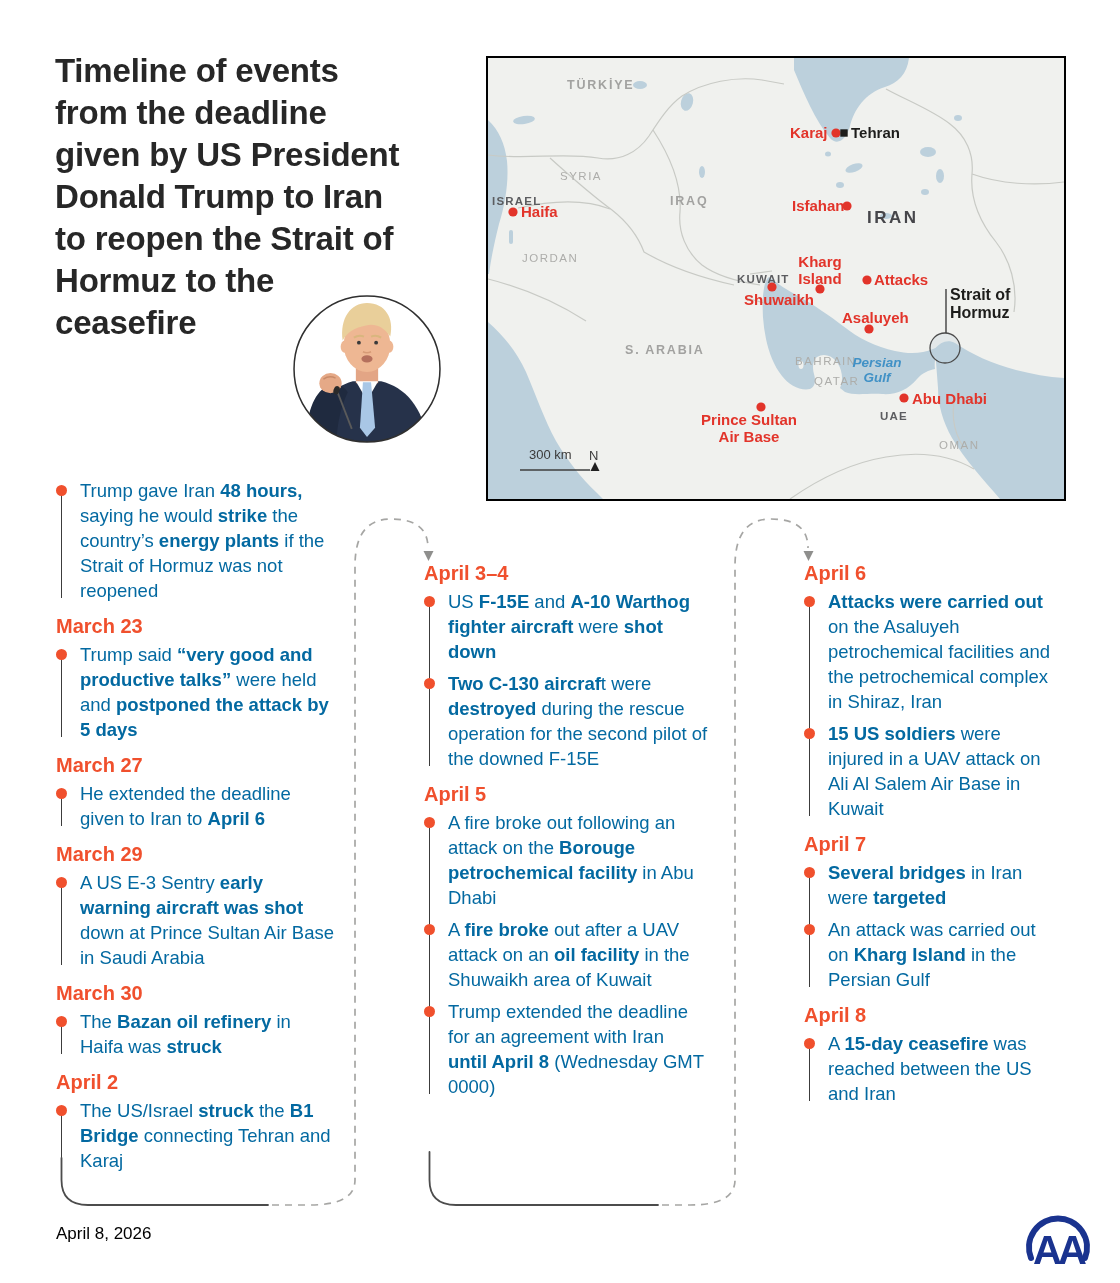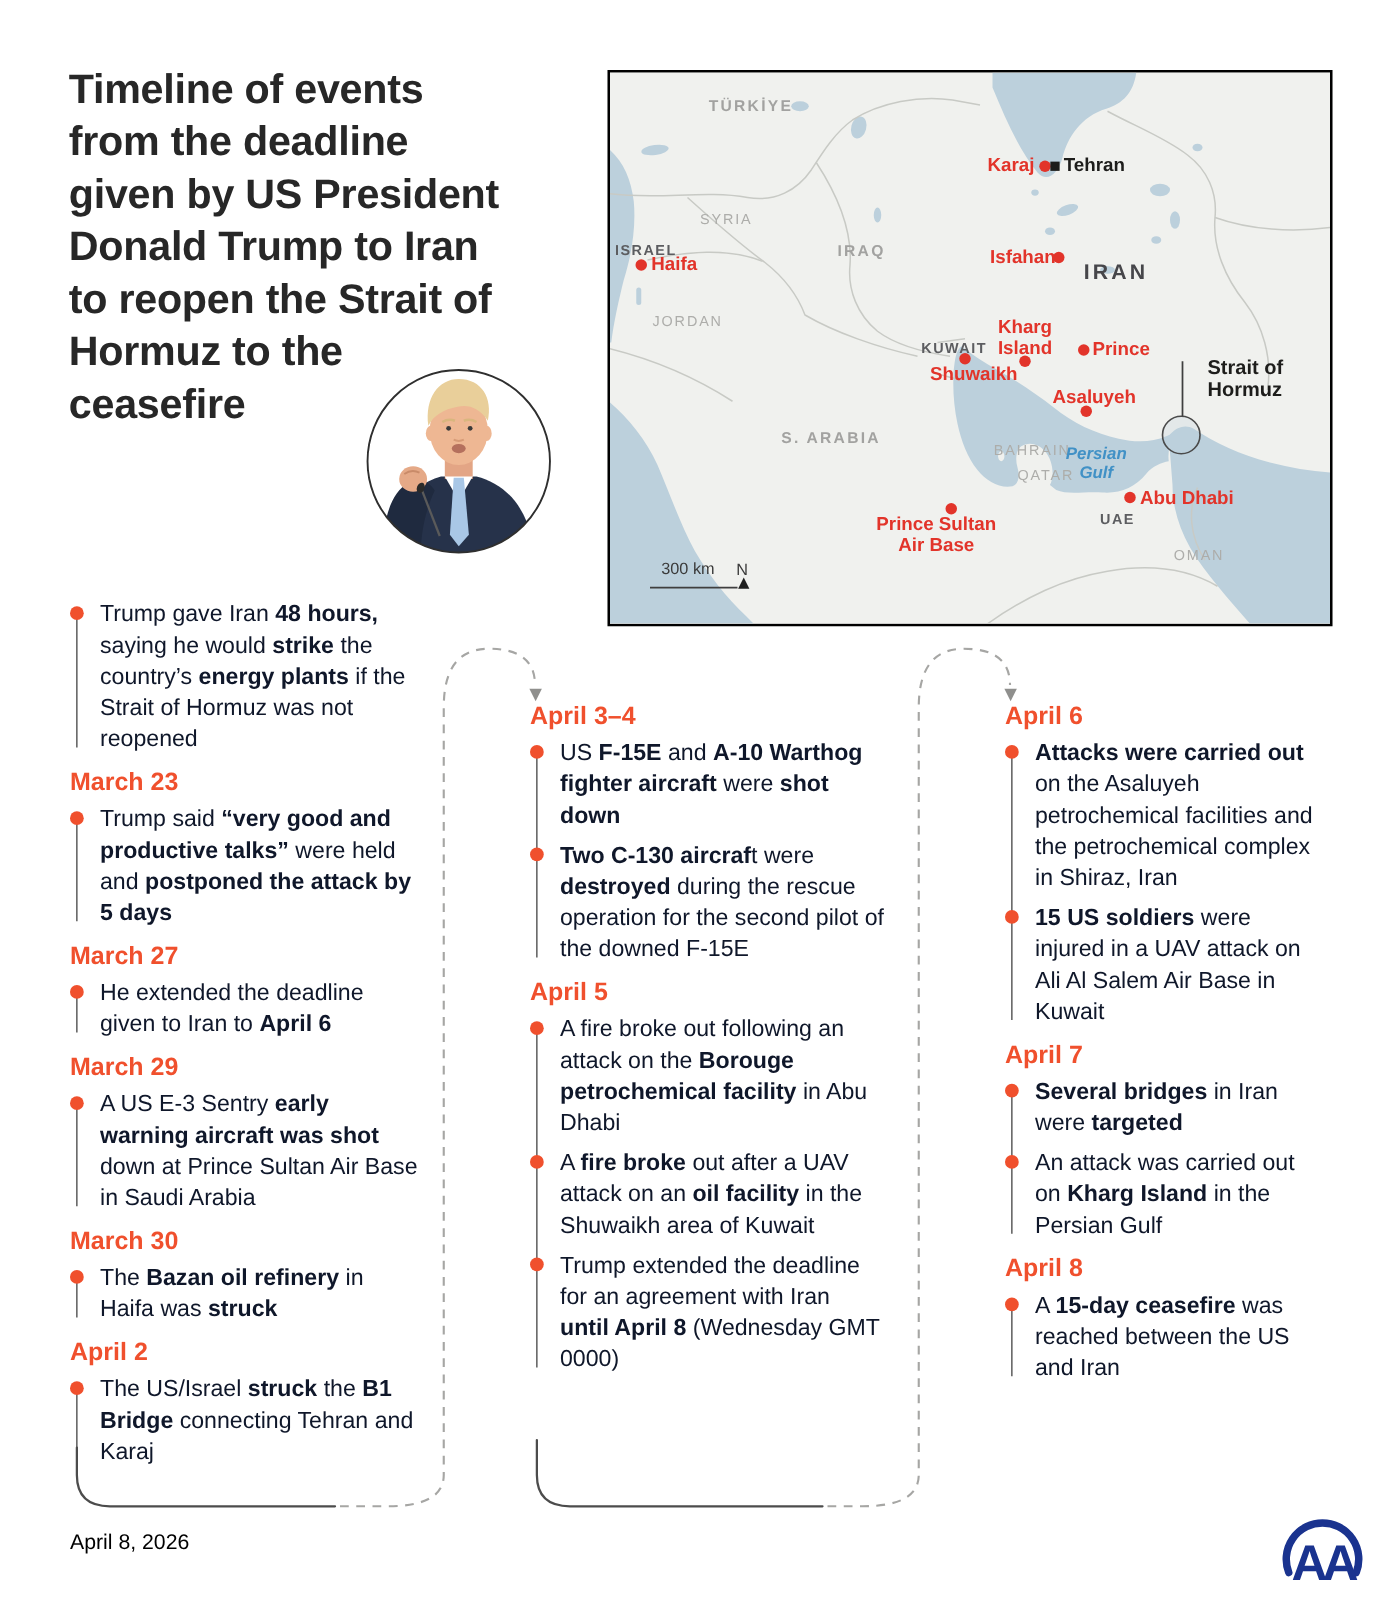--- a/index.html
+++ b/index.html
@@ -37,21 +37,21 @@
   
   .tcol{position:absolute;}
   #col1{left:56px;top:478px;width:278px;}
   #col2{left:424px;top:561px;width:284px;}
   #col3{left:804px;top:561px;width:256px;}
   .tdate{font-size:20px;line-height:24px;font-weight:700;color:var(--accent);margin:0 0 4px 0;}
   .grp{margin-bottom:11px;}
   .items{position:relative;}
   .items::before{content:"";position:absolute;left:4.7px;top:9px;bottom:5px;width:1.6px;background:#3c3c3c;}
   .item{position:relative;padding-left:24px;margin-bottom:7px;
-        font-size:18.5px;line-height:25px;color:#0f172a;}
+        font-size:18.5px;line-height:25px;color:#0369a1;}
   .item:last-child{margin-bottom:0;}
   .item::before{content:"";position:absolute;left:0;top:6.5px;width:11px;height:11px;
         border-radius:50%;background:var(--accent);}
   .item b{font-weight:700;}
 
   
   #wires{position:absolute;left:0;top:0;pointer-events:none;}
 
   
   #footdate{position:absolute;left:56px;top:1224px;font-size:17px;color:#000000;}
@@ -163,23 +163,23 @@
         <span class="ml country" style="left: 182px; top: 136px;">IRAQ</span>
         <span class="ml country-sm" style="left: 34px; top: 194px;">JORDAN</span>
         <span class="ml city" style="left: 302px; top: 67px;">Karaj</span>
         <span class="ml capital" style="left: 363px; top: 67px;">Tehran</span>
         <span class="ml city" style="left: 304px; top: 140px;">Isfahan</span>
         <span class="ml iran" style="left: 379px; top: 150px;">IRAN</span>
         <span class="ml city center" style="left: 332px; top: 196px;">Kharg
 Island</span>
         <span class="ml country-dk" style="left: 249px; top: 215px;">KUWAIT</span>
         <span class="ml city" style="left: 256px; top: 234px;">Shuwaikh</span>
-        <span class="ml city" style="left: 386px; top: 214px;">Prince</span>
+        <span class="ml city" style="left: 386px; top: 214px;">Attacks</span>
         <span class="ml city" style="left: 354px; top: 252px;">Asaluyeh</span>
-        <span class="ml callout" style="left: 462px; top: 228px; margin-left: 16px;">Strait of
+        <span class="ml callout" style="left: 462px; top: 228px;">Strait of
 Hormuz</span>
         <span class="ml country" style="left: 137px; top: 285px;">S. ARABIA</span>
         <span class="ml country-sm" style="left: 307px; top: 297px;">BAHRAIN</span>
         <span class="ml sea center" style="left: 389px; top: 297px;">Persian
 Gulf</span>
         <span class="ml country-sm" style="left: 326px; top: 317px;">QATAR</span>
         <span class="ml city" style="left: 424px; top: 333px;">Abu Dhabi</span>
         <span class="ml country-dk" style="left: 392px; top: 352px;">UAE</span>
         <span class="ml city center" style="left: 261px; top: 354px;">Prince Sultan
 Air Base</span>

